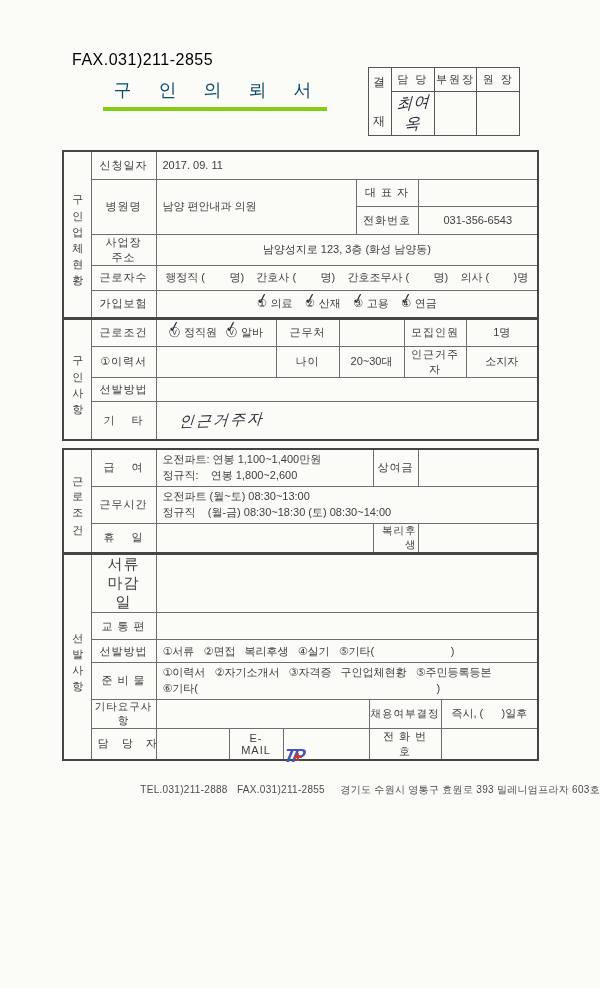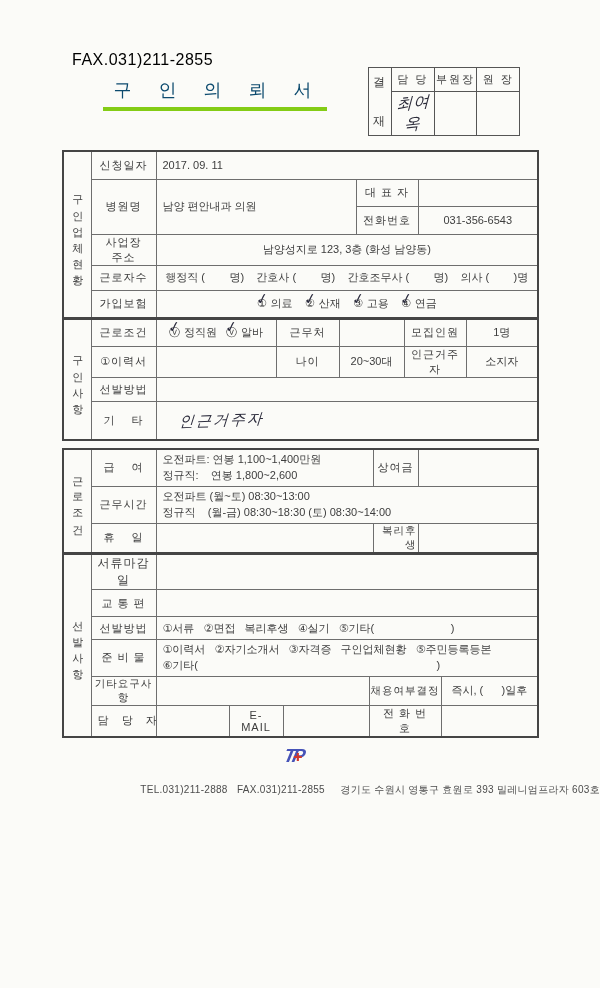--- a/index.html
+++ b/index.html
@@ -234,21 +234,21 @@
       <col style="width:65px">
       <col style="width:73px">
       <col style="width:54px">
       <col style="width:86px">
       <col style="width:72px">
       <col style="width:97px">
     </colgroup>
   <tbody>
       <tr style="height:27px">
     <td class="sidecell" rowspan="6">선발사항</td>
-    <td class="lbl" style="font-size:12px;padding:0 6px;">서류마감일</td>
+    <td class="lbl" style="font-size:15px;padding:0 14px;">서류마감일</td>
     <td colspan="5"></td>
   </tr>
   <tr style="height:27px">
     <td class="lbl">교 통 편</td>
     <td colspan="5"></td>
   </tr>
   <tr style="height:23px">
     <td class="lbl">선발방법</td>
     <td class="val pre" colspan="5">①서류   ②면접   복리후생   ④실기   ⑤기타(                         )</td>
   </tr>

